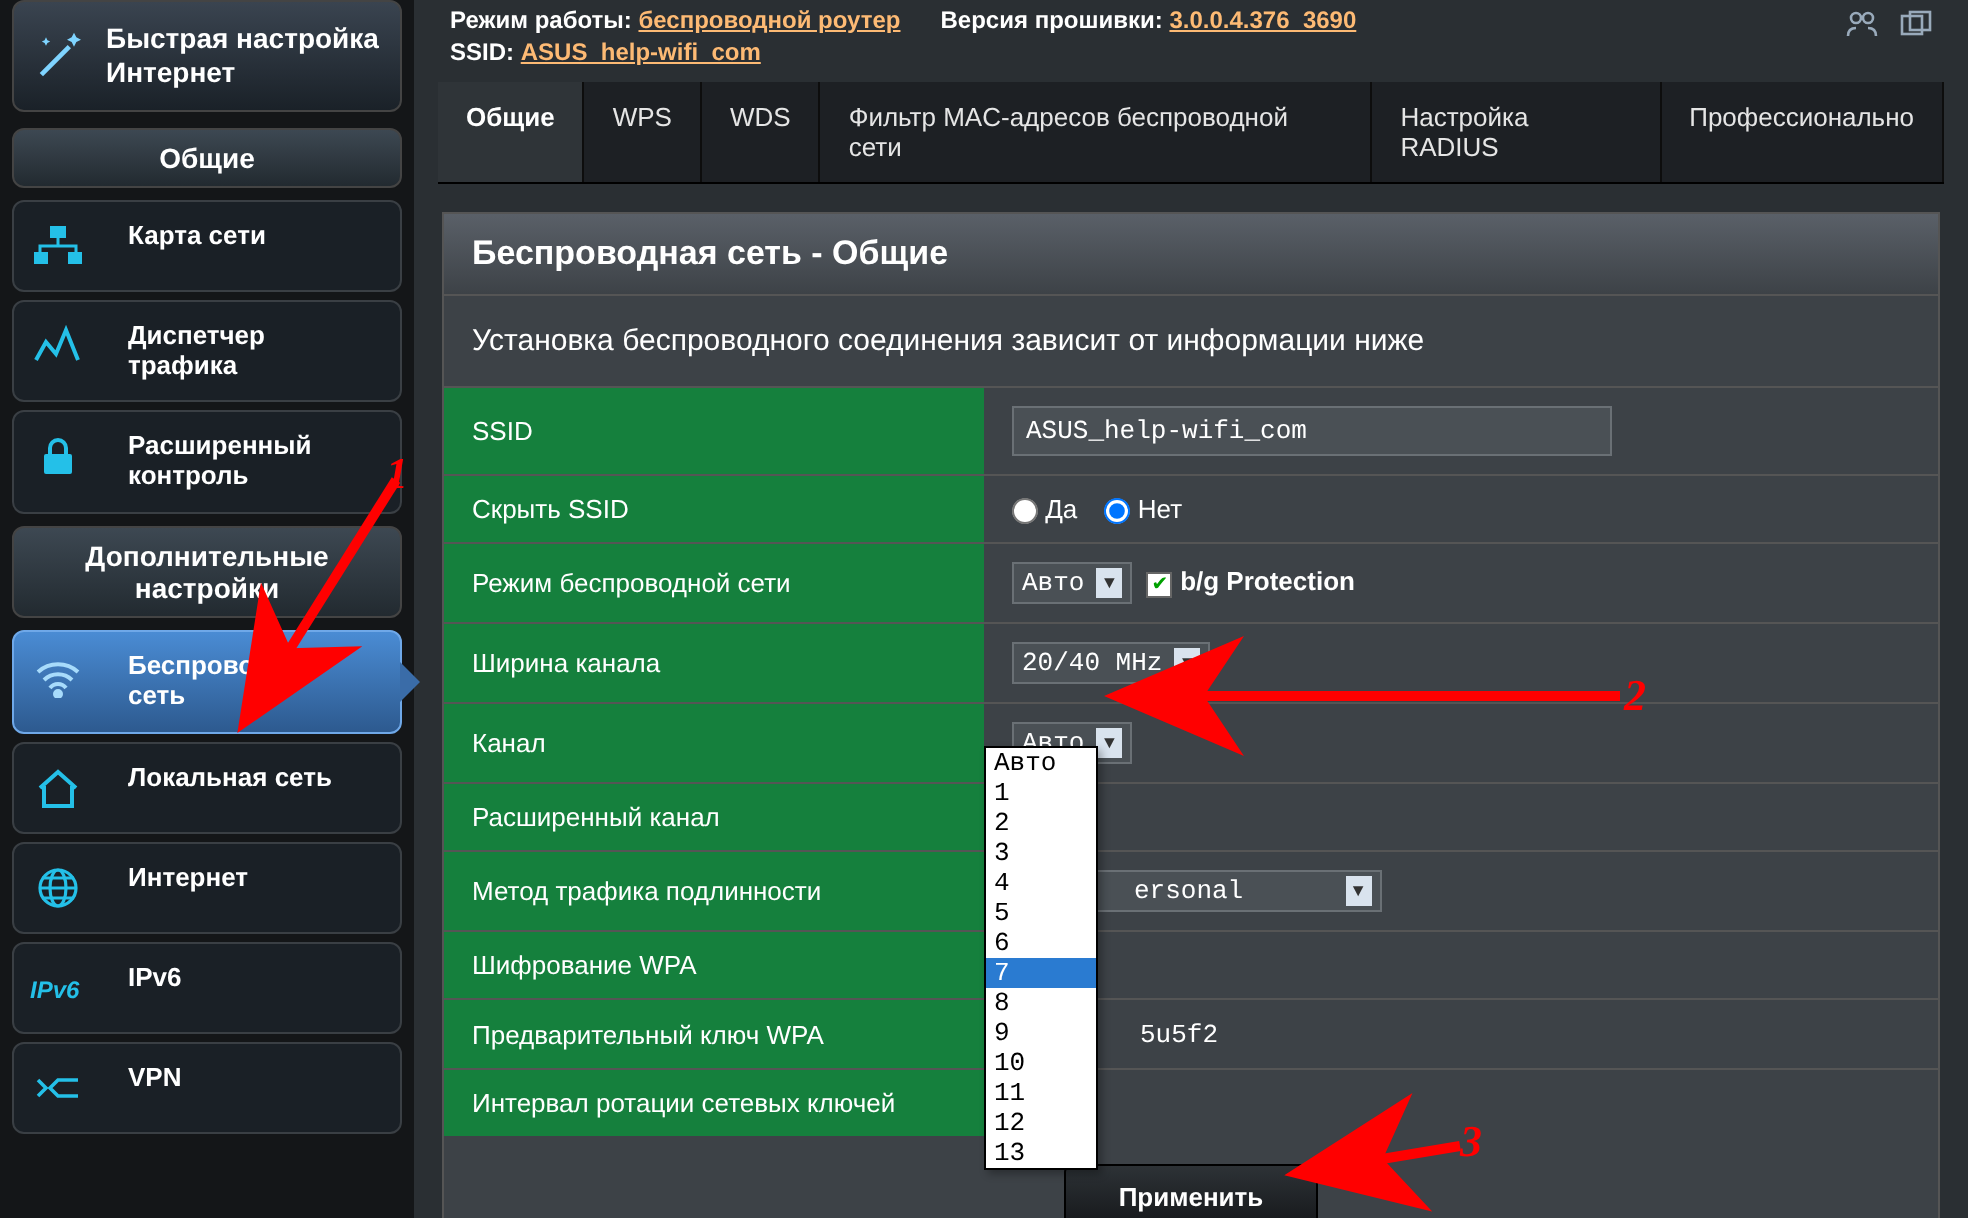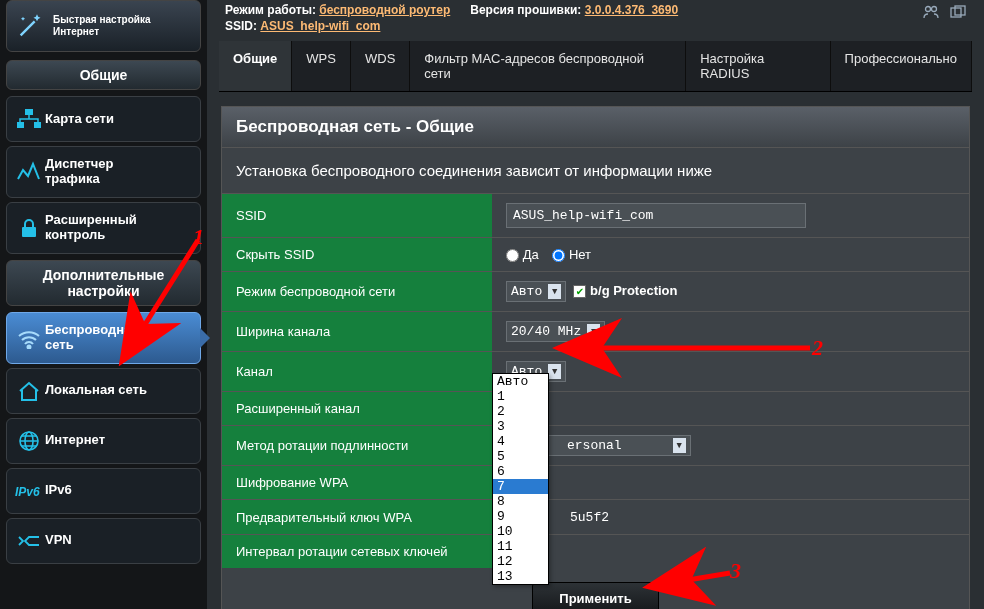--- a/index.html
+++ b/index.html
@@ -25,42 +25,42 @@
   padding: 10px 8px;
   display: flex;
   align-items: center;
   gap: 8px;
 }
 .quick-setup .wand {
   width: 30px; height: 30px;
   color: #7fd4ff;
   display:flex;align-items:center;justify-content:center;
 }
-.quick-setup .txt { font-weight: bold; font-size: 10px; line-height: 1.2; }
+.quick-setup .txt { font-weight: bold; font-size: 14px; line-height: 1.2; }
 
 .section-header {
   background: linear-gradient(to bottom, #3d4852, #222a30);
   border: 1px solid #444;
   border-radius: 6px;
   margin: 6px;
   padding: 6px 0;
   text-align: center;
   font-weight: bold;
   font-size: 14px;
 }
 
 .menu-item {
   background: #1a2026;
   border: 1px solid #3a3f44;
   border-radius: 6px;
   margin: 4px 6px;
   padding: 10px 8px;
   display: flex;
-  align-items: center;
-  gap: 2px;
+  align-items: flex-start;
+  gap: 21px;
   cursor: pointer;
   font-weight: bold;
   font-size: 13px;
 }
 .menu-item.active {
   background: linear-gradient(to bottom, #4a8cd4, #2d5a8f);
   border-color: #6fa8e8;
   position: relative;
 }
 .menu-item.active::after {
@@ -400,21 +400,21 @@
                   <div class="opt">12</div>
                   <div class="opt">13</div>
                 </div>
           </td>
         </tr>
         <tr>
           <td>Расширенный канал</td>
           <td></td>
         </tr>
         <tr>
-          <td>Метод ротации подлинности</td>
+          <td>Метод трафика подлинности</td>
           <td><span class="select" style="padding-left:60px"><span>ersonal</span>&nbsp;&nbsp;&nbsp;&nbsp;&nbsp;<span class="arrow">▼</span></span></td>
         </tr>
         <tr>
           <td>Шифрование WPA</td>
           <td></td>
         </tr>
         <tr>
           <td>Предварительный ключ WPA</td>
           <td><span style="font-family:'Courier New',monospace;padding-left:64px">5u5f2</span></td>
         </tr>

